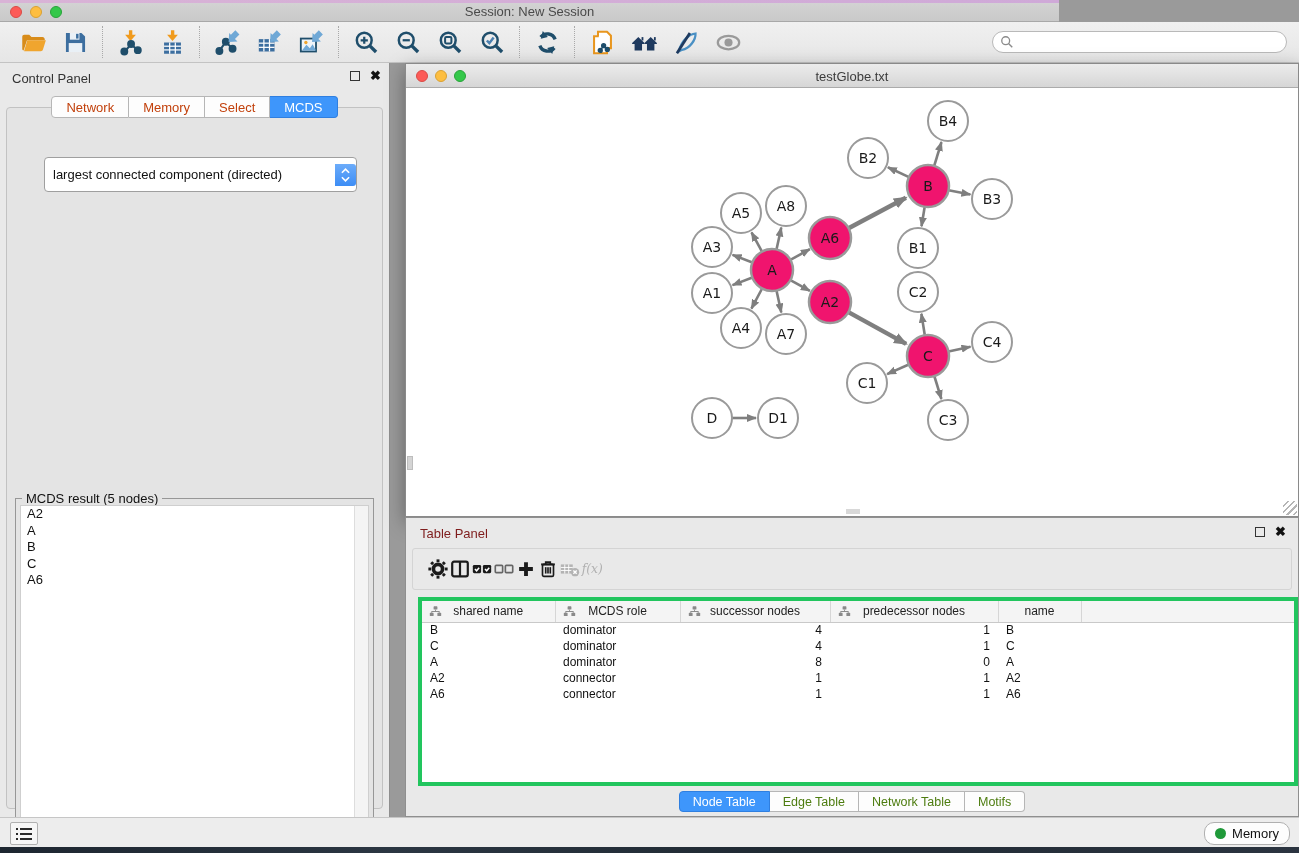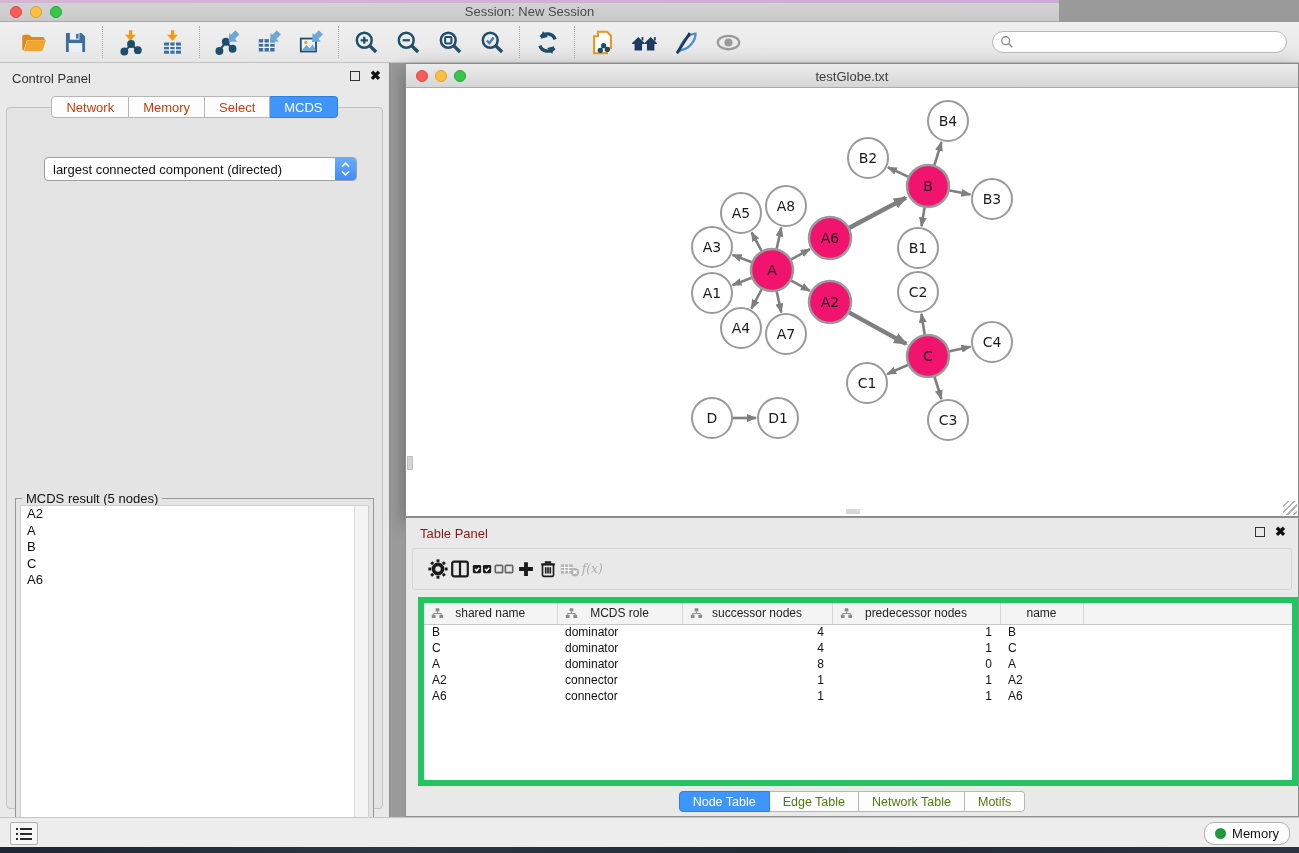--- a/index.html
+++ b/index.html
@@ -41,21 +41,21 @@
   .close-ic { font-size:13px; font-weight:bold; color:#111; line-height:10px; }
 
   .cp-tabs { position:absolute; left:0; right:0; top:33px; display:flex; justify-content:center; z-index:2; }
   .cp-tab { height:22px; padding:3px 14px; background:#fdfdfd; border:1px solid #b6b6b6; border-left:none; font-size:13px; color:#c2410c; display:flex; align-items:center; }
   .cp-tab:first-child { border-left:1px solid #b6b6b6; border-radius:4px 0 0 4px; }
   .cp-tab:last-child { border-radius:0 4px 4px 0; }
   .cp-tab.active { background:#3e96fb; border-color:#2f7fe0; color:#fff; }
 
   .cp-body { position:absolute; left:6px; right:6px; top:44px; bottom:8px; background:#e4e4e4; border:1px solid #c2c2c2; border-radius:4px; }
   .opt-label { position:absolute; left:0; right:0; top:32px; text-align:center; font-size:13px; color:#111; }
-  .dropdown { position:absolute; left:37px; top:49px; width:313px; height:24px; background:#fff; border:1px solid #9f9f9f; border-radius:4px; display:flex; align-items:center; }
+  .dropdown { position:absolute; left:37px; top:49px; width:313px; height:35px; background:#fff; border:1px solid #9f9f9f; border-radius:4px; display:flex; align-items:center; }
   .dropdown .dd-text { flex:1; padding:0 8px; font-size:13px; color:#111; white-space:nowrap; overflow:hidden; }
   .dd-stepper { width:21px; height:22px; border-radius:0 3px 3px 0; background:linear-gradient(#6cacfa,#3d8df5); display:flex; flex-direction:column; align-items:center; justify-content:center; gap:2px; }
   .dd-stepper svg { width:9px; height:6px; }
   .cp-buttons { position:absolute; left:0; right:0; top:84px; display:flex; justify-content:center; gap:14px; }
   .btn { background:#fdfdfd; border:1px solid #b4b4b4; border-radius:4px; font-size:13px; color:#111; padding:4px 16px; height:23px; line-height:13px; }
 
   .mcds-box { position:absolute; left:8px; right:8px; top:390px; height:345px; border:1px solid #979797; background:#e4e4e4; }
   .mcds-legend { position:absolute; left:6px; top:-8px; background:#e4e4e4; padding:0 4px; font-size:13px; color:#111; }
   .mcds-list { position:absolute; left:4px; right:4px; top:6px; bottom:4px; background:#fff; border:1px solid #cfcfcf; overflow:hidden; }
   .mcds-scroll { position:absolute; right:0; top:0; bottom:0; width:14px; background:#f4f4f4; border-left:1px solid #ddd; }
@@ -73,21 +73,21 @@
     background:repeating-linear-gradient(135deg, transparent 0 3px, #b5b5b5 3px 4.5px); }
 
   
   .table-panel { position:absolute; left:405px; top:454px; width:894px; height:300px; background:#e9e9e9; border:1px solid #8f8f8f; }
   .tp-head { position:absolute; left:0; top:0; right:0; height:26px; }
   .tp-head .phtitle { position:absolute; left:14px; top:8px; font-size:13px; color:#7f1d1d; }
   .tp-toolbar { position:absolute; left:6px; right:6px; top:30px; height:42px; background:#e9e9e9; border:1px solid #d4d4d4; border-radius:3px; display:flex; align-items:center; padding:0 14px; }
   .tp-toolbar svg { width:22px; height:22px; }
   .tp-tool { display:flex; align-items:center; justify-content:center; }
 
-  .node-table-wrap { position:absolute; left:12px; top:79px; width:880px; height:189px; background:#fff; border:6px solid #22c55e; overflow:hidden; }
+  .node-table-wrap { position:absolute; left:12px; top:79px; width:880px; height:189px; background:#fff; border:4px solid #22c55e; overflow:hidden; }
   table.node-table { border-collapse:collapse; width:100%; table-layout:fixed; font-size:12px; }
   table.node-table th { background:#f4f4f4; border-bottom:1px solid #c9c9c9; border-right:1px solid #d6d6d6; height:21px; font-weight:normal; color:#222; position:relative; }
   table.node-table th .th-flex { display:flex; align-items:center; justify-content:center; gap:4px; }
   table.node-table th .tree-ic { position:absolute; left:7px; top:4px; width:13px; height:13px; }
   table.node-table td { height:16px; padding:0 8px; color:#111; white-space:nowrap; overflow:hidden; }
   td.num { text-align:right; }
 
   .tp-tabs { position:absolute; left:0; right:0; top:273px; display:flex; justify-content:center; }
   .tp-tab { height:21px; padding:3px 13px; background:#fdfdfd; border:1px solid #b6b6b6; border-left:none; font-size:12.5px; color:#4d7c0f; display:flex; align-items:center; }
   .tp-tab:first-child { border-left:1px solid #b6b6b6; border-radius:4px 0 0 4px; }

